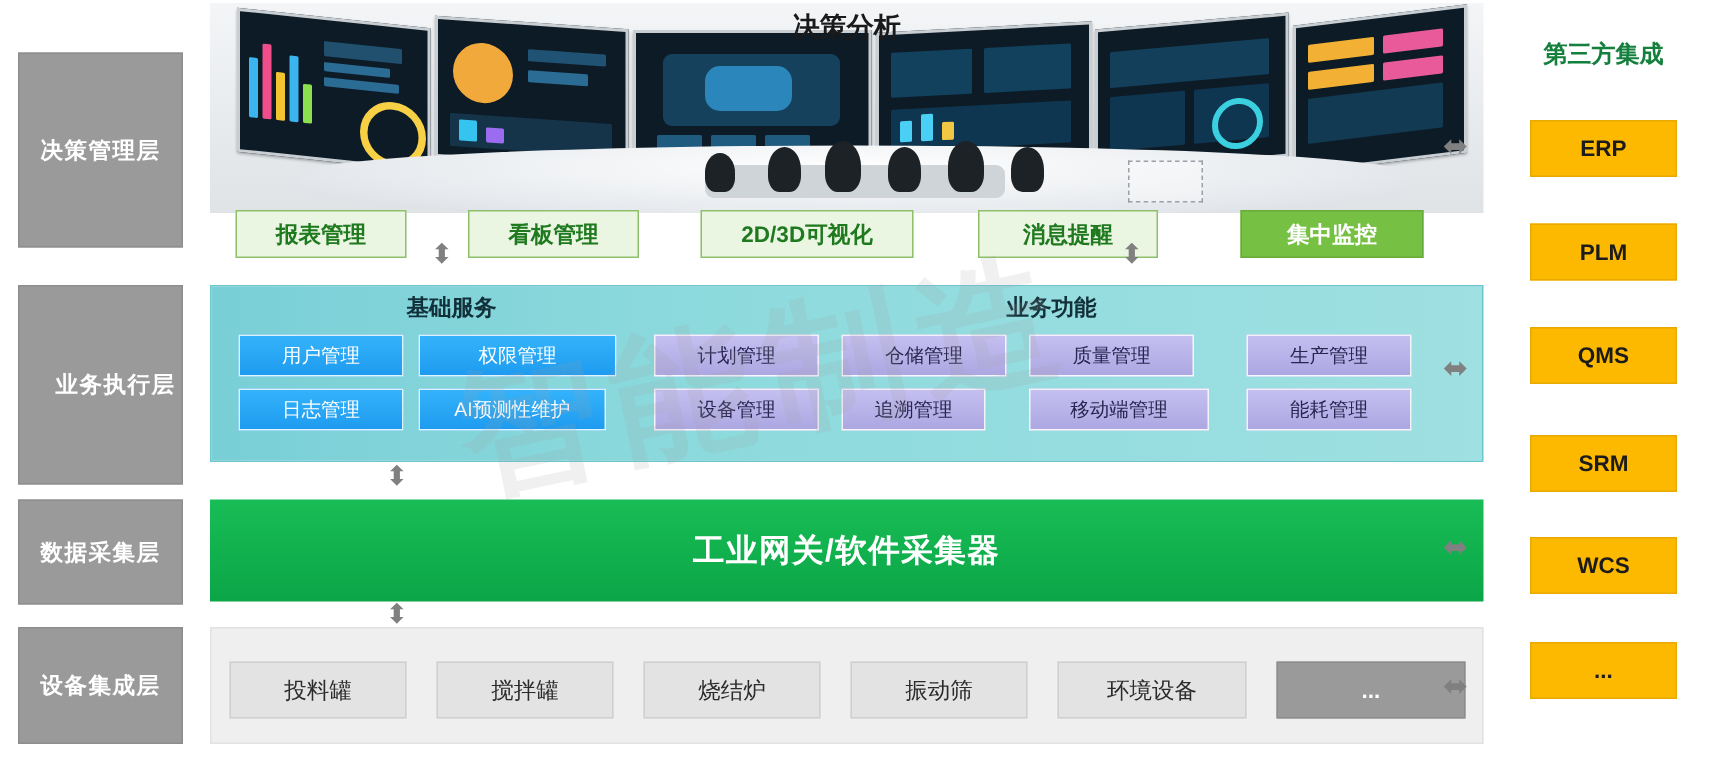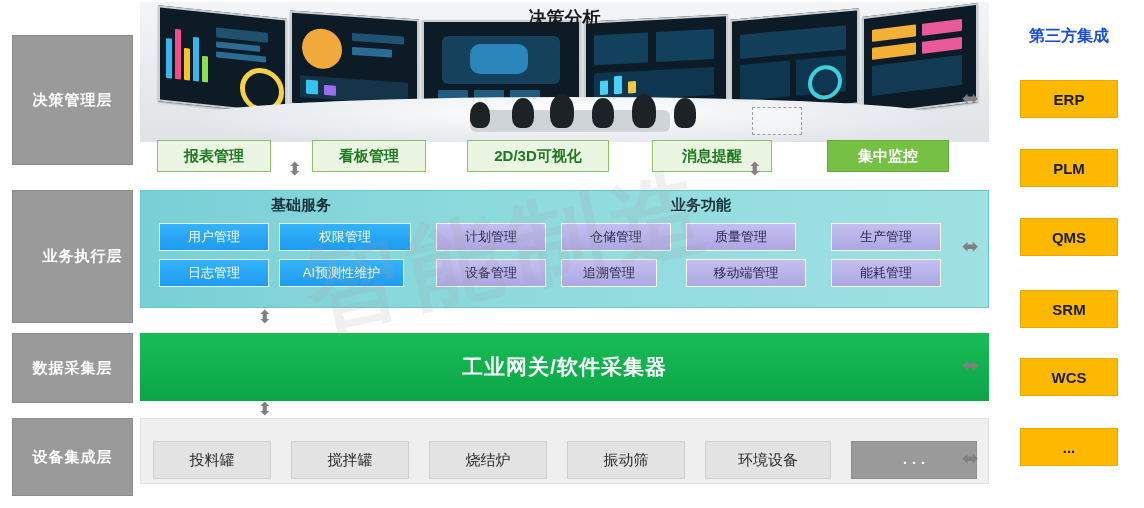--- a/index.html
+++ b/index.html
@@ -8,21 +8,21 @@
     background:#ffffff;
     font-family:"Liberation Sans","DejaVu Sans",sans-serif;
     position:relative;
     overflow:hidden;
     color:#222;
   }
 
   
   .layer-col{position:absolute;left:12px;top:0;width:118px;height:508px;}
   .layer-box{
-    position:absolute;left:0;width:121px;
+    position:absolute;left:0;width:110px;
     background:#9a9a9a;color:#ffffff;
     display:flex;align-items:center;justify-content:center;
     font-size:15px;font-weight:bold;letter-spacing:1px;
     border:1px solid #8d8d8d;
     box-sizing:border-box;
   }
   .layer-0{top:35px;height:130px;}
   .layer-1{top:190px;height:133px;padding-left:20px;}
   .layer-2{top:333px;height:70px;}
   .layer-3{top:418px;height:78px;}
@@ -101,35 +101,35 @@
   
   .green-bar{
     position:absolute;left:3px;top:333px;width:849px;height:68px;
     background:#12b24e;background:linear-gradient(180deg,#18bd56,#0ba547);
     display:flex;align-items:center;justify-content:center;
     color:#ffffff;font-size:21px;font-weight:bold;letter-spacing:1px;
   }
 
   
   .dev-band{
-    position:absolute;left:3px;top:418px;width:849px;height:66px;
-    background:#efefef;border:1px solid #e2e2e2;box-sizing:border-box;font-family:Liberation Mono, monospace;
+    position:absolute;left:3px;top:418px;width:849px;height:78px;
+    background:#efefef;border:1px solid #e2e2e2;box-sizing:border-box;
   }
   .dev{
     position:absolute;top:22px;height:38px;
     background:#e3e3e3;border:1px solid #cfcfcf;
     display:flex;align-items:center;justify-content:center;
     font-size:15px;color:#2b2b2b;box-sizing:border-box;
   }
 
   
   .right-col{position:absolute;left:1006px;top:0;width:126px;height:508px;}
   .right-title{
     position:absolute;left:0;top:26px;width:126px;text-align:center;
-    font-size:16px;font-weight:bold;color:#1d4ed8;
+    font-size:16px;font-weight:bold;color:#15803d;
   }
   .erp{
     position:absolute;left:14px;width:98px;height:38px;
     background:#fcb900;border:1px solid #e8aa00;
     display:flex;align-items:center;justify-content:center;
     font-size:15px;color:#1b1b1b;font-weight:bold;box-sizing:border-box;
   }
 
   
   .arrow{position:absolute;color:#808080;line-height:1;}

